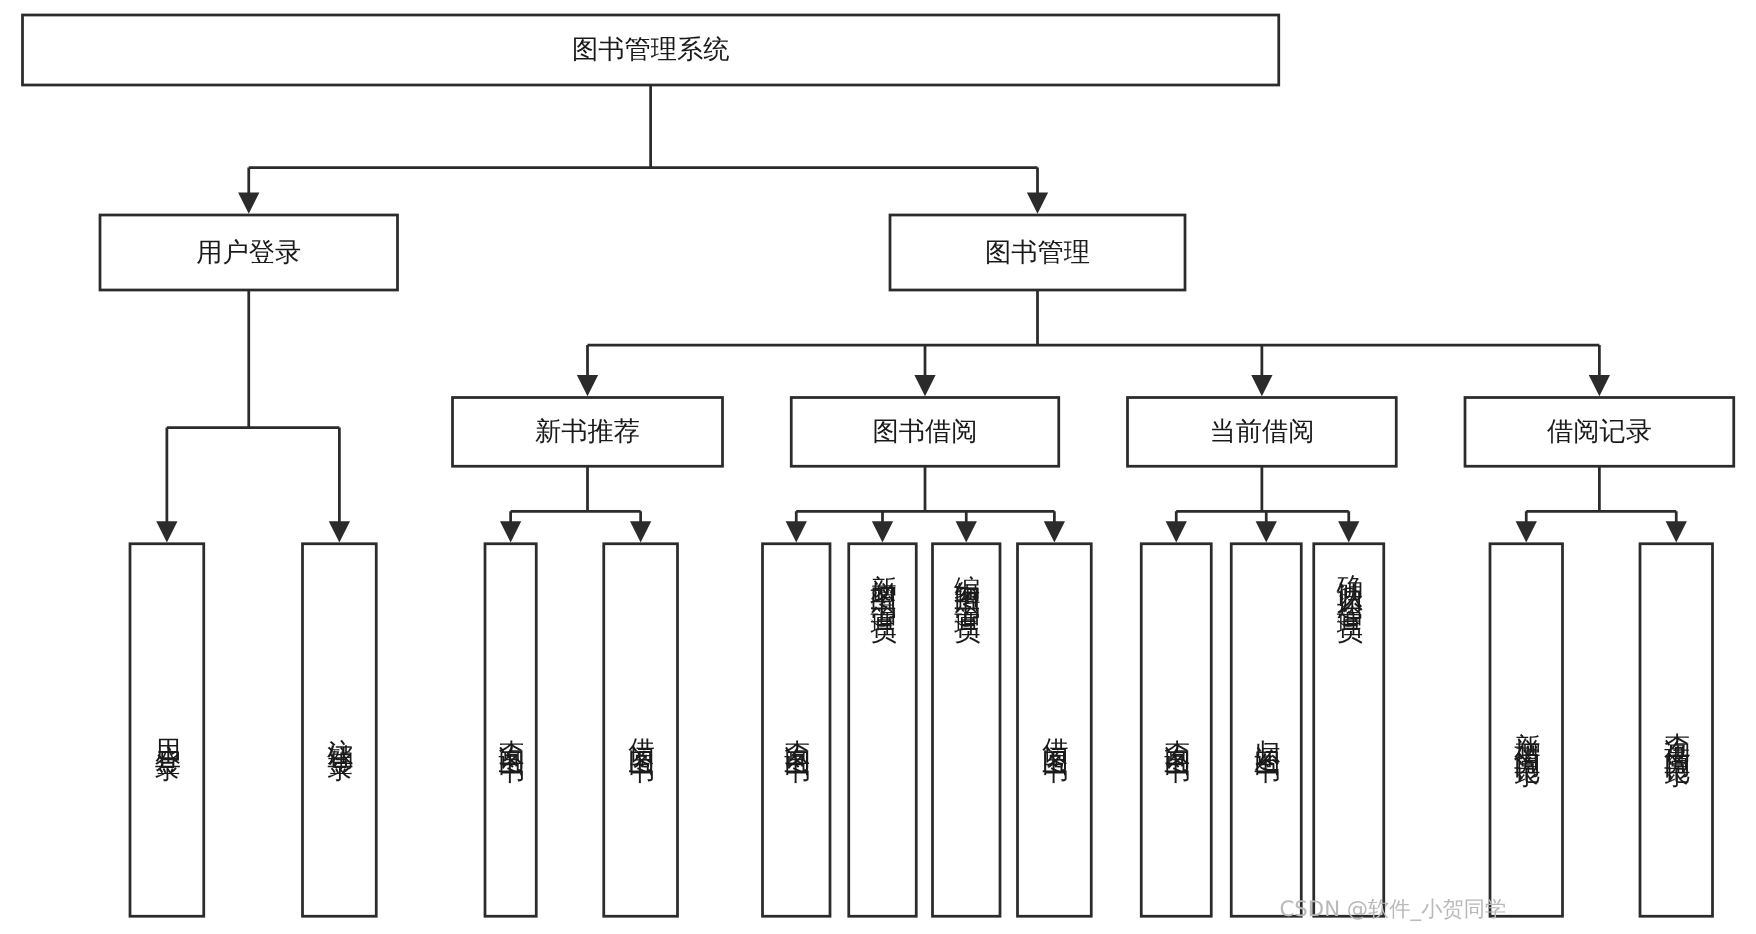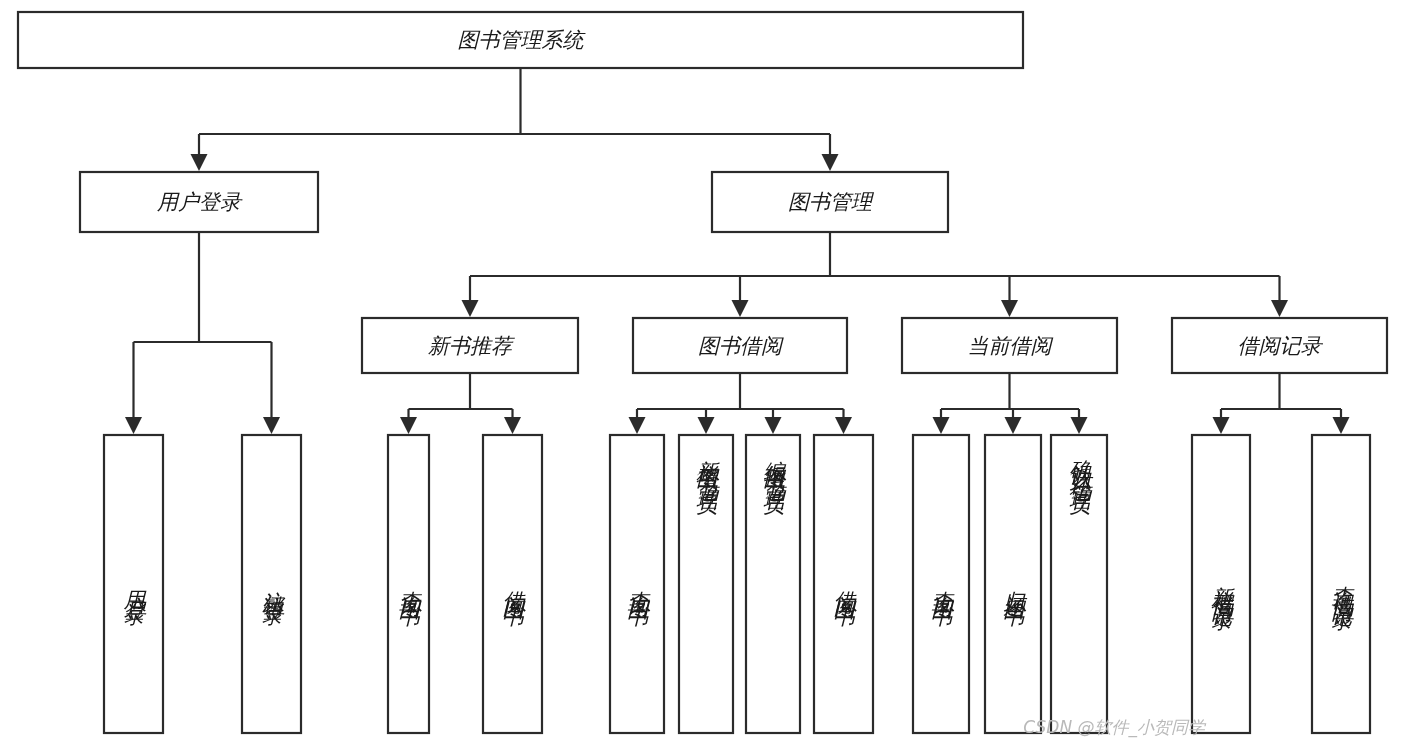--- a/index.html
+++ b/index.html
@@ -11,21 +11,20 @@
     width: 1405px;
     height: 747px;
     font-family: "DejaVu Sans", "Liberation Sans", sans-serif;
     overflow: hidden;
     position: relative;
   }
   #diagram-root {
     position: relative;
     width: 1215px;
     height: 747px;
-    font-style: italic;
   }
   svg#flow {
     position: absolute;
     top: 0;
     left: 0;
     width: 1405px;
     height: 747px;
     display: block;
   }
   .node-box {

